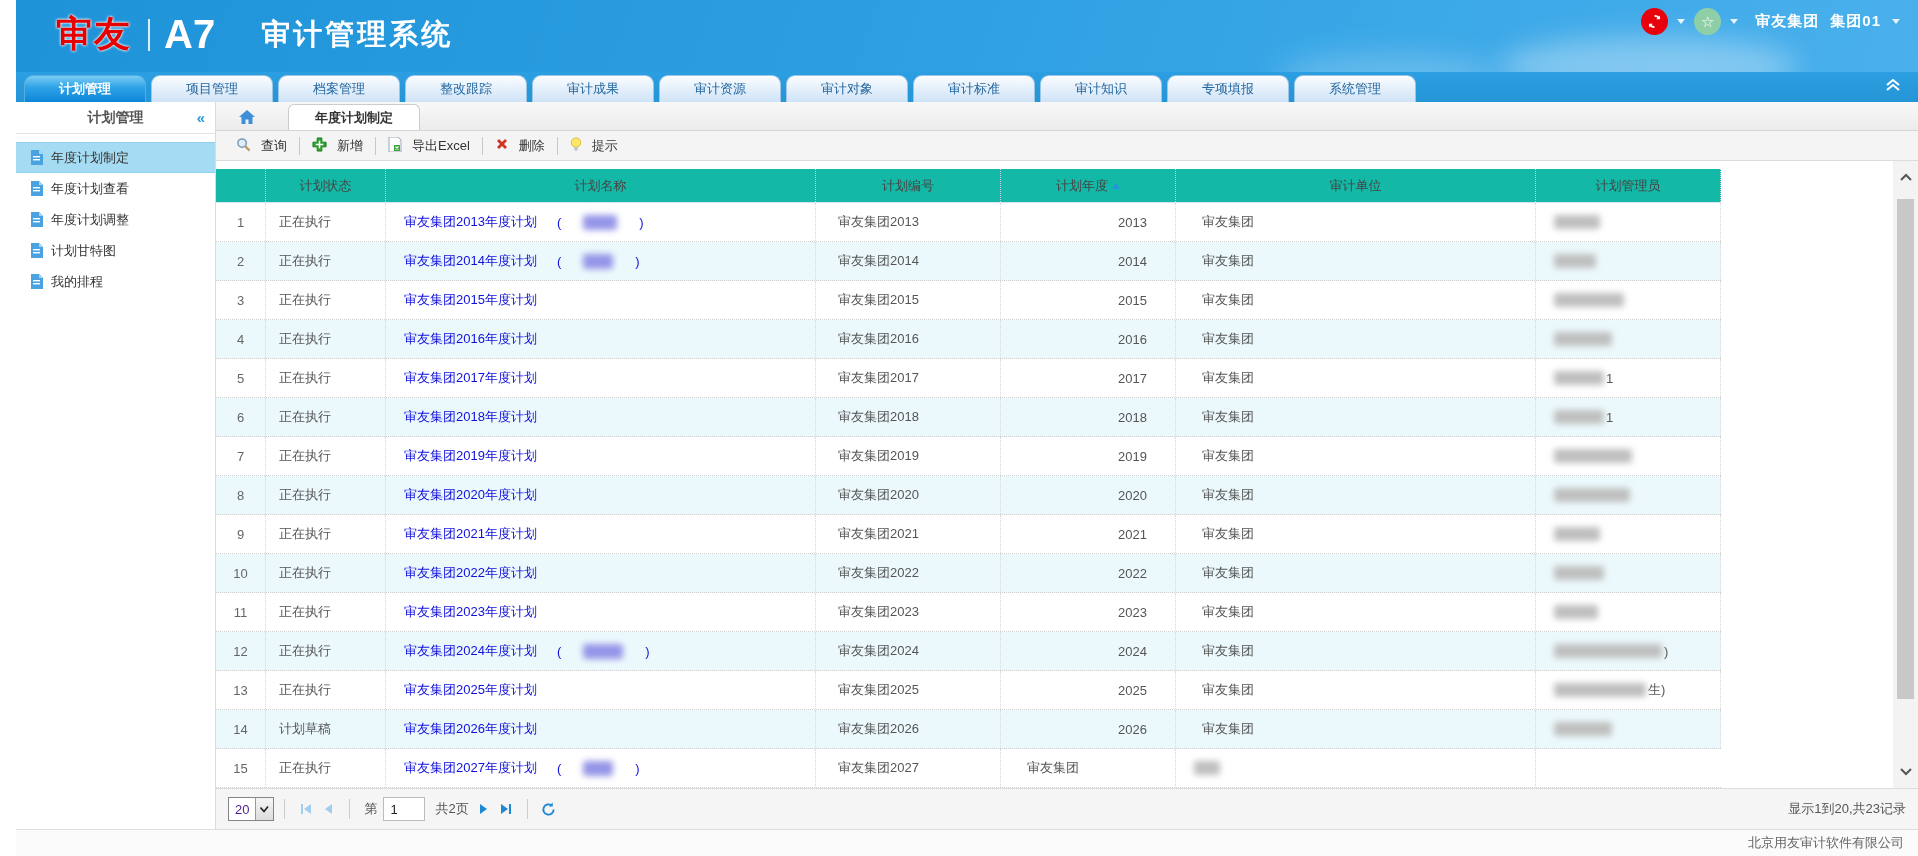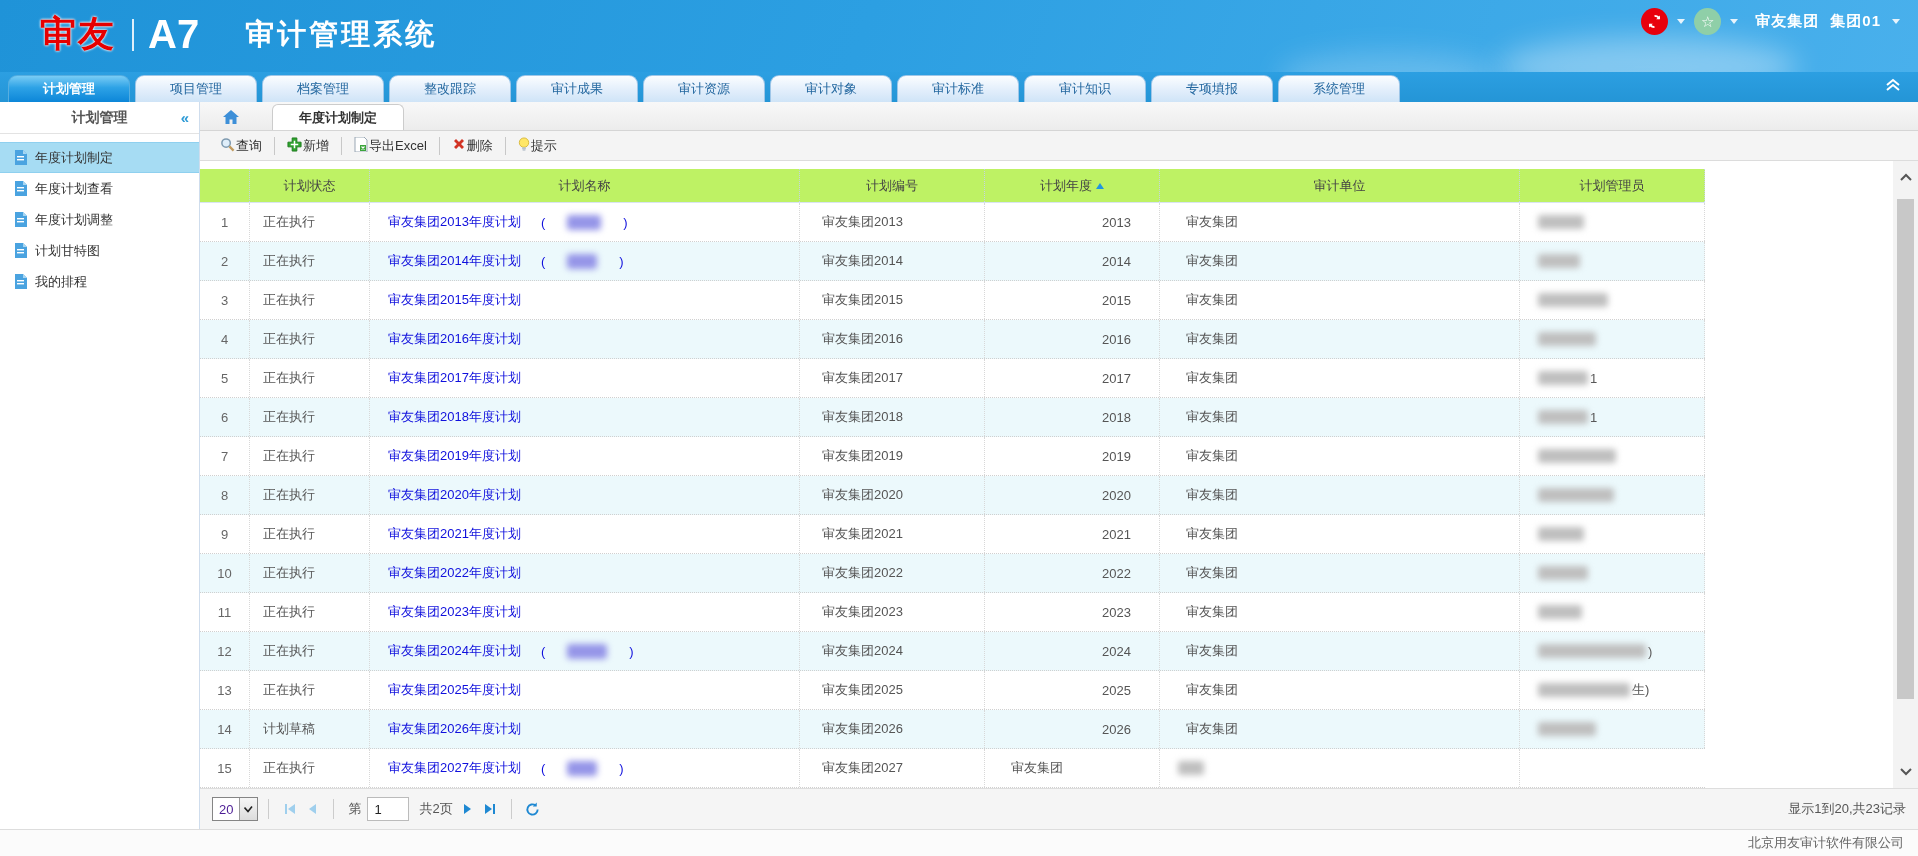--- a/index.html
+++ b/index.html
@@ -1,18 +1,18 @@
 <!DOCTYPE html>
 <html><head>
 <meta charset="utf-8">
 <style>
   * { margin:0; padding:0; box-sizing:border-box; }
   html,body { width:1918px; height:856px; overflow:hidden; }
   body { font-family:"Liberation Sans","DejaVu Sans",sans-serif; font-size:13px; background:#fff; }
-  .app { position:relative; width:1918px; height:856px; display:flex; flex-direction:column; }
+  .app { position:relative; width:1918px; height:856px; display:flex; flex-direction:column;padding-left:16px; }
 
   
   .banner { position:relative; height:72px; background:linear-gradient(110deg,#1f93d8 0%,#2c9fe2 45%,#49b0ec 100%); overflow:hidden; flex:0 0 auto; }
   .cloud { position:absolute; background:rgba(255,255,255,.35); border-radius:50%; filter:blur(14px); }
   .cloud.c1 { width:300px; height:60px; right:120px; bottom:-25px; }
   .cloud.c2 { width:220px; height:50px; right:420px; bottom:-30px; opacity:.6; }
   .logo-row { position:absolute; left:40px; top:10px; display:flex; align-items:center; }
   .logo-cn { color:#e60000; font-size:36px; font-weight:bold; letter-spacing:2px; text-shadow:0 0 3px #fff,0 0 2px #fff; }
   .logo-bar { width:2px; height:32px; background:rgba(255,255,255,.85); margin:0 14px 0 16px; }
   .logo-a7 { color:#fff; font-size:40px; font-weight:bold; }
@@ -46,28 +46,28 @@
 
   .main { flex:1 1 auto; display:flex; flex-direction:column; min-width:0; position:relative; }
 
   
   .crumb { height:29px; background:linear-gradient(180deg,#f8f8f8,#ececec); border-bottom:1px solid #d5d5d5; display:flex; align-items:flex-end; padding-left:22px; flex:0 0 auto; }
   .home-btn { display:flex; align-items:center; margin-bottom:5px; cursor:pointer; }
   .page-tab { margin-left:32px; height:26px; background:#fff; border:1px solid #ccc; border-bottom:none; border-radius:6px 6px 0 0; padding:0 26px; display:flex; align-items:center; font-weight:bold; color:#333; cursor:pointer; }
 
   
   .toolbar { height:30px; background:#f4f4f4; border-bottom:1px solid #dcdcdc; display:flex; align-items:center; padding-left:12px; flex:0 0 auto; }
-  .tool-btn { display:flex; align-items:center; gap:1px; padding:3px 8px; color:#333; cursor:pointer; border-radius:3px; }
+  .tool-btn { display:flex; align-items:center; gap:10px; padding:3px 8px; color:#333; cursor:pointer; border-radius:3px; }
   .tool-sep { width:1px; height:18px; background:#c8c8c8; margin:0 4px; }
 
   
   .content { position:relative; flex:1 1 auto; background:#fff; min-height:0; }
   .grid-table { position:absolute; left:0; top:8px; width:1505px; }
   .g-row { display:grid; grid-template-columns:50px 120px 430px 185px 175px 360px 185px; }
-  .g-head { background:#bef264; border-bottom:1px solid #d9e4f2; }
+  .g-head { background:#14b8a6; border-bottom:1px solid #d9e4f2; }
   .g-head .cell { height:33px; display:flex; align-items:center; justify-content:center; color:#444; border-right:1px dotted #c5d2e2; gap:4px; cursor:pointer; }
   .sort-arrow { width:0; height:0; border-left:4px solid transparent; border-right:4px solid transparent; border-bottom:6px solid #2196e0; }
   .g-body .g-row { border-bottom:1px dotted #d0d0d0; }
   .g-body .g-row.even { background:#ecf9fc; }
   .g-body .cell { height:38px; display:flex; align-items:center; border-right:1px dotted #d8d8d8; color:#555; overflow:hidden; white-space:nowrap; }
   .cell.c-num { justify-content:center; color:#666; }
   .cell.c-status { padding-left:13px; }
   .cell.c-name { padding-left:18px; }
   .cell.c-code { padding-left:22px; }
   .cell.c-year { justify-content:flex-end; padding-right:28px; }

